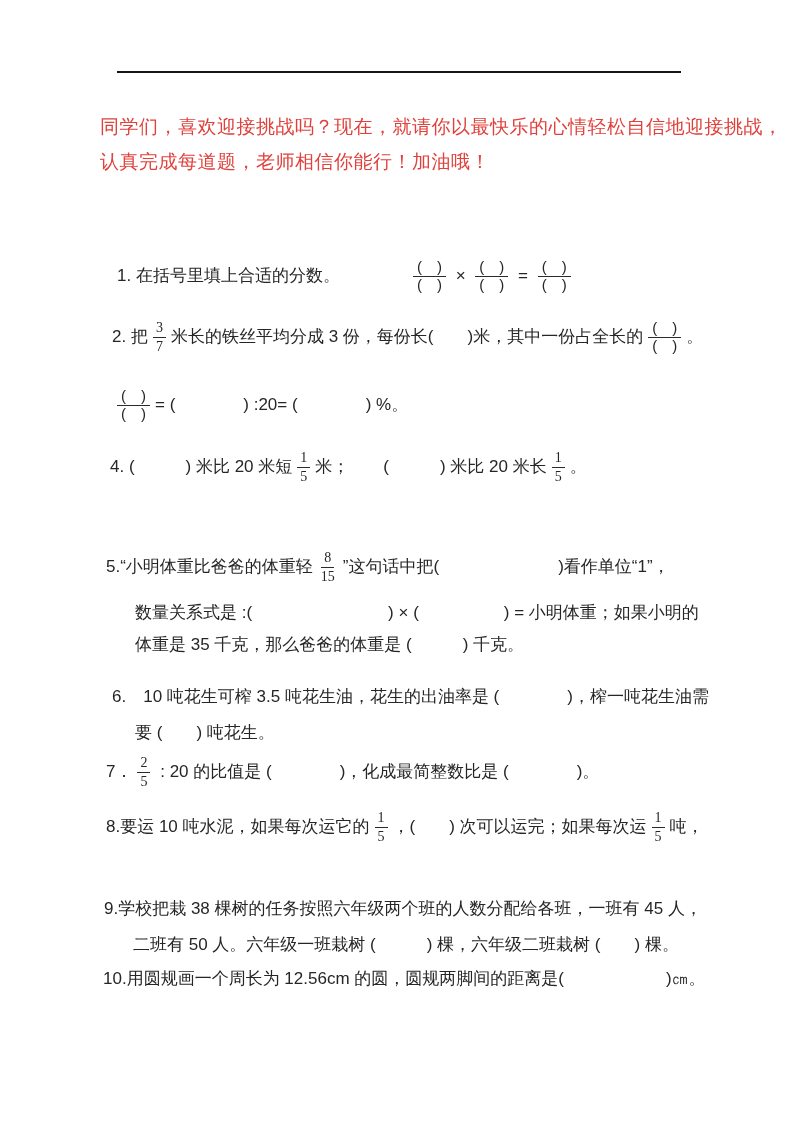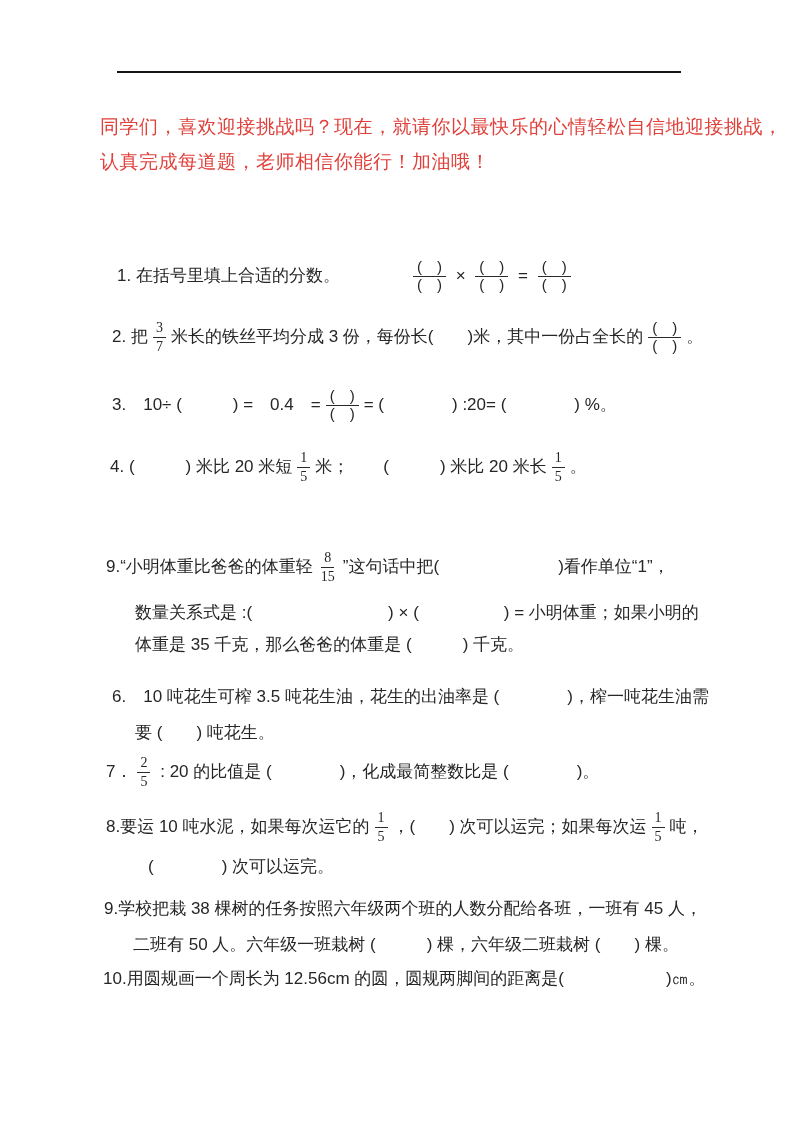--- a/index.html
+++ b/index.html
@@ -58,26 +58,25 @@
 <body>
 
 <div class="page">
   <div class="rule"></div>
 
   <div class="line red l0">同学们，喜欢迎接挑战吗？现在，就请你以最快乐的心情轻松自信地迎接挑战，</div>
   <div class="line red l1">认真完成每道题，老师相信你能行！加油哦！</div>
 
   <div class="line l2"><span>1. 在括号里填上合适的分数。　　　　</span><span class="frac blank"><span class="num">(　)</span><span class="den">(　)</span></span><span> × </span><span class="frac blank"><span class="num">(　)</span><span class="den">(　)</span></span><span> = </span><span class="frac blank"><span class="num">(　)</span><span class="den">(　)</span></span></div>
   <div class="line l3"><span>2. 把</span><span class="frac"><span class="num">3</span><span class="den">7</span></span><span>米长的铁丝平均分成 3 份，每份长(　　)米，其中一份占全长的</span><span class="frac blank"><span class="num">(　)</span><span class="den">(　)</span></span><span>。</span></div>
-  <div class="line l4"><span>3.　10÷ (　　　) =　0.4　=</span><span class="frac blank"><span class="num">(　)</span><span class="den">(　)</span></span><span>= (　　　　) :20= (　　　　) %。</span></div>
+  <div class="line l4"><span class="frac blank"><span class="num">(　)</span><span class="den">(　)</span></span><span>= (　　　　) :20= (　　　　) %。</span></div>
   <div class="line l5"><span>4. (　　　) 米比 20 米短</span><span class="frac"><span class="num">1</span><span class="den">5</span></span><span>米；　　(　　　) 米比 20 米长</span><span class="frac"><span class="num">1</span><span class="den">5</span></span><span>。</span></div>
-  <div class="line l7"><span>9.“小明体重比爸爸的体重轻</span><span class="frac"><span class="num">8</span><span class="den">15</span></span><span>”这句话中把(　　　　　　　)看作单位“1”，</span></div>
+  <div class="line l7"><span>5.“小明体重比爸爸的体重轻</span><span class="frac"><span class="num">8</span><span class="den">15</span></span><span>”这句话中把(　　　　　　　)看作单位“1”，</span></div>
   <div class="line l8"><span>数量关系式是 :(　　　　　　　　) × (　　　　　) = 小明体重；如果小明的</span></div>
   <div class="line l9"><span>体重是 35 千克，那么爸爸的体重是 (　　　) 千克。</span></div>
   <div class="line l10"><span>6.　10 吨花生可榨 3.5 吨花生油，花生的出油率是 (　　　　)，榨一吨花生油需</span></div>
   <div class="line l11"><span>要 (　　) 吨花生。</span></div>
   <div class="line l12"><span>7．</span><span class="frac"><span class="num">2</span><span class="den">5</span></span><span> : 20 的比值是 (　　　　)，化成最简整数比是 (　　　　)。</span></div>
   <div class="line l13"><span>8.要运 10 吨水泥，如果每次运它的</span><span class="frac"><span class="num">1</span><span class="den">5</span></span><span>，(　　) 次可以运完；如果每次运</span><span class="frac"><span class="num">1</span><span class="den">5</span></span><span>吨，</span></div>
-  <div class="line l14"><span>(　　　　) 次可以运完。</span></div>
   <div class="line l15"><span>9.学校把栽 38 棵树的任务按照六年级两个班的人数分配给各班，一班有 45 人，</span></div>
   <div class="line l16"><span>二班有 50 人。六年级一班栽树 (　　　) 棵，六年级二班栽树 (　　) 棵。</span></div>
   <div class="line l17"><span>10.用圆规画一个周长为 12.56cm 的圆，圆规两脚间的距离是(　　　　　　)㎝。</span></div>
 </div>
 
 </body></html>

